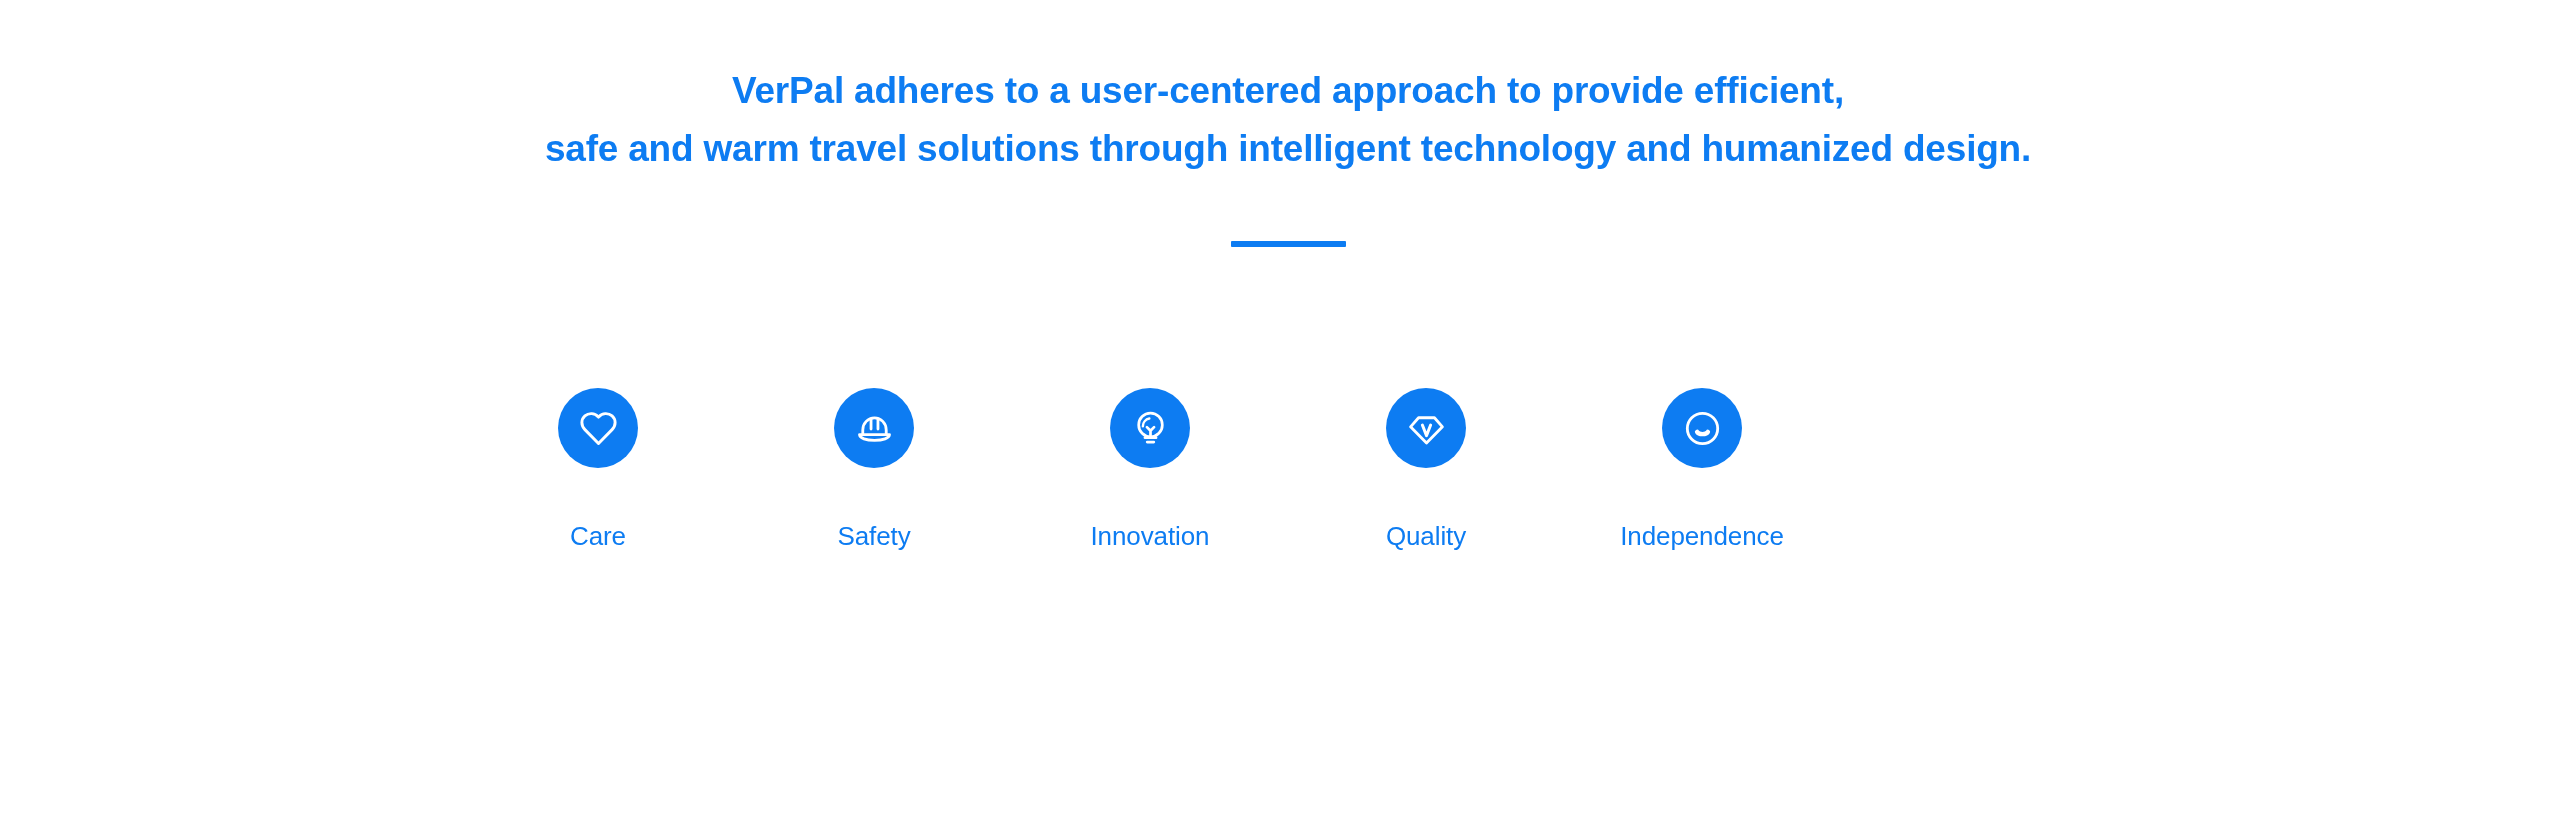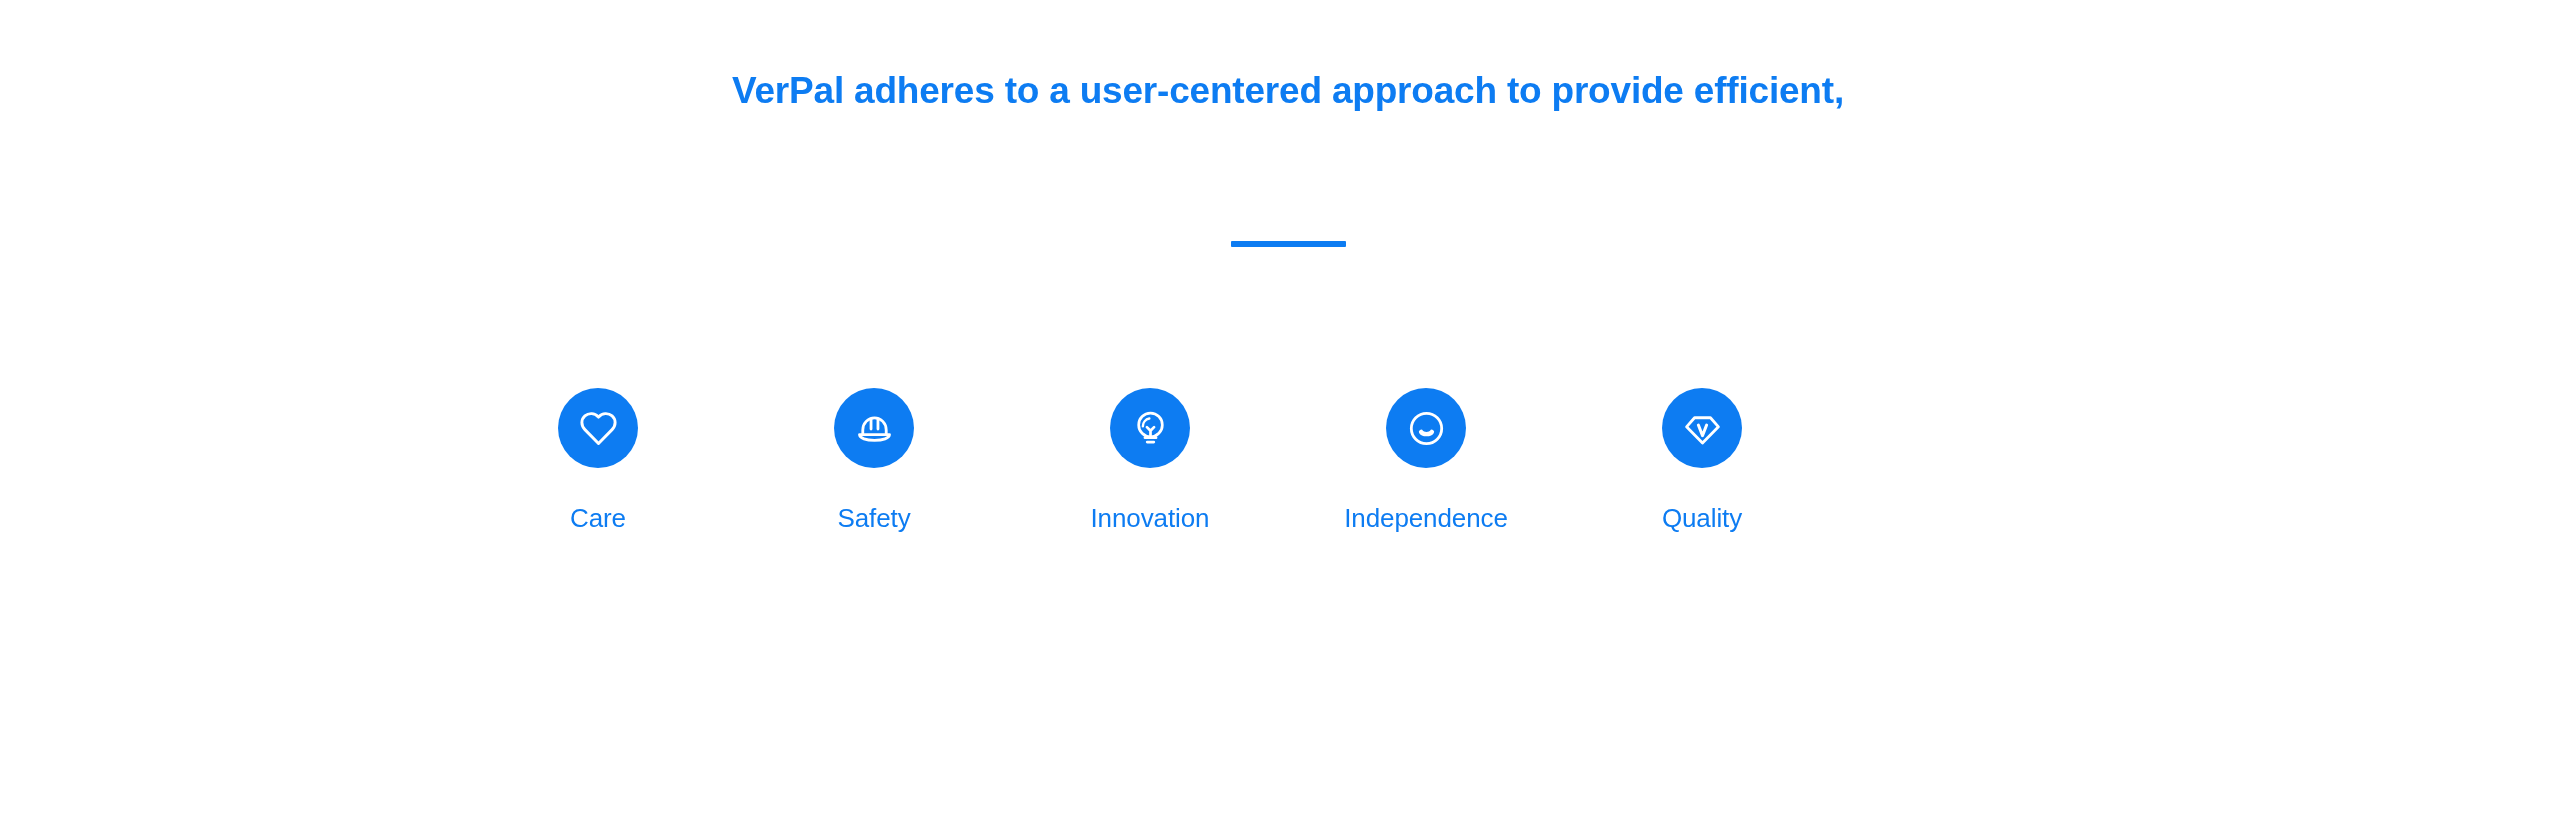--- a/index.html
+++ b/index.html
@@ -79,36 +79,37 @@
     background: #0d7cf2;
     display: flex;
     align-items: center;
     justify-content: center;
     flex: 0 0 auto;
   }
   .icon-circle svg {
     display: block;
   }
   .value-label {
-    margin-top: 35px;
+    margin-top: 53px;
     color: #0d7cf2;
     font-size: 26px;
     font-weight: 400;
     line-height: 31px;
     white-space: nowrap;
     letter-spacing: -0.1px;
   }
 </style>
 </head>
 <body>
 
 <div class="section">
 
   <div class="heading">
     <span class="heading-line">VerPal adheres to a user-centered approach to provide efficient,</span>
+    <span class="heading-line">safe and warm travel solutions through intelligent technology and humanized design.</span>
   </div>
 
   <div class="divider-wrap">
     <div class="divider"></div>
   </div>
 
   <div class="values">
 
     <div class="value-item">
       <div class="icon-circle">
@@ -147,36 +148,36 @@
           </svg>
         </span>
       </div>
       <div class="value-label">Innovation</div>
     </div>
 
     <div class="value-item">
       <div class="icon-circle">
         <span>
           <svg width="45" height="45" viewBox="0 0 48 48" fill="none" stroke="#ffffff" stroke-width="3" stroke-linecap="round" stroke-linejoin="round">
+            <path d="M15.5 12.5 L32.5 12.5 L41 22.2 L24 39.5 L7 22.2 Z"></path>
+            <path d="M19.6 20.3 L24 31.6 L28.4 20.3" stroke-width="3.2"></path>
+          </svg>
+        </span>
+      </div>
+      <div class="value-label">Quality</div>
+    </div>
+
+    <div class="value-item">
+      <div class="icon-circle">
+        <span>
+          <svg width="45" height="45" viewBox="0 0 48 48" fill="none" stroke="#ffffff" stroke-width="3" stroke-linecap="round" stroke-linejoin="round">
             <circle cx="24" cy="24" r="16.2"></circle>
             <path d="M18.2 27.6 C19.9 30.8 28.1 30.8 29.8 27.6" stroke-width="4.6"></path>
           </svg>
         </span>
       </div>
       <div class="value-label">Independence</div>
     </div>
 
-    <div class="value-item">
-      <div class="icon-circle">
-        <span>
-          <svg width="45" height="45" viewBox="0 0 48 48" fill="none" stroke="#ffffff" stroke-width="3" stroke-linecap="round" stroke-linejoin="round">
-            <path d="M15.5 12.5 L32.5 12.5 L41 22.2 L24 39.5 L7 22.2 Z"></path>
-            <path d="M19.6 20.3 L24 31.6 L28.4 20.3" stroke-width="3.2"></path>
-          </svg>
-        </span>
-      </div>
-      <div class="value-label">Quality</div>
-    </div>
-
 
   </div>
 </div>
 
 
 </body></html>

